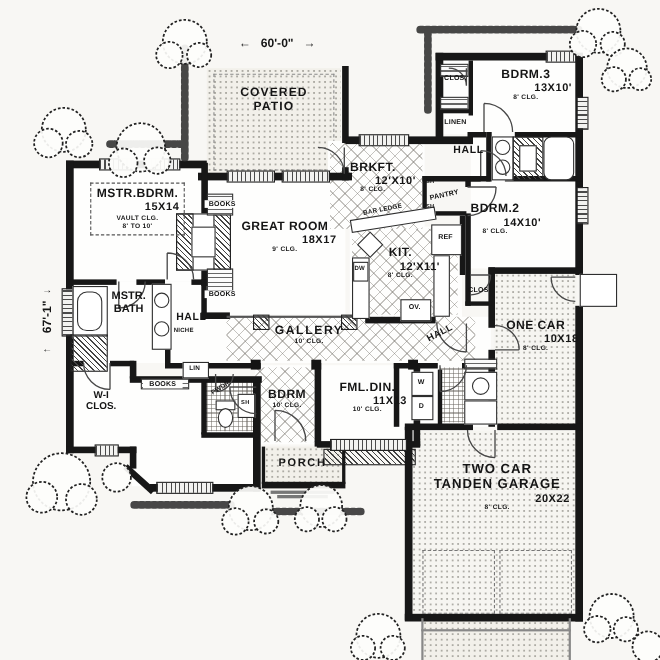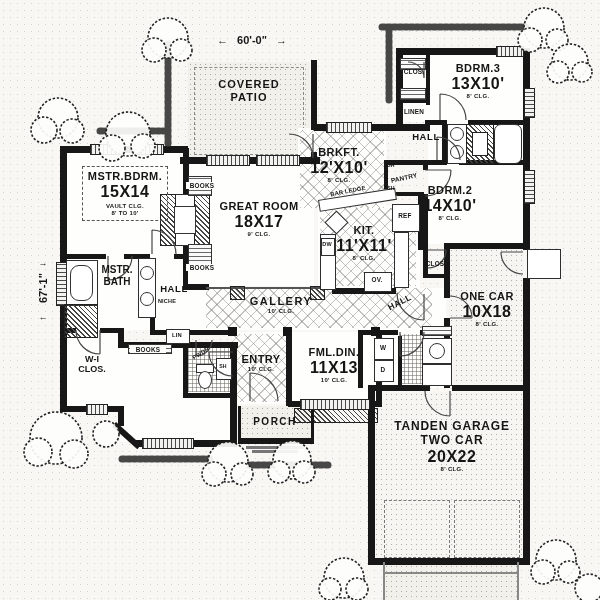--- a/index.html
+++ b/index.html
@@ -25,21 +25,21 @@
   .winh{position:absolute;height:9px;border:1px solid #222;background:
         repeating-linear-gradient(90deg,#4a4a4a 0 1px,#f2f2f0 1px 4px);}
   .winv{position:absolute;width:9px;border:1px solid #222;background:
         repeating-linear-gradient(0deg,#4a4a4a 0 1px,#f2f2f0 1px 4px);}
   .shelf{position:absolute;border:1px solid #333;background:
         repeating-linear-gradient(0deg,#666 0 1px,#fafafa 1px 4px);}
   .fx{position:absolute;border:1.2px solid #2e2e2e;background:#fff;}
   .col{position:absolute;background:#141414;}
   .lbl{position:absolute;text-align:center;font-weight:700;line-height:1.15;white-space:nowrap;}
   .rname{font-size:11px;letter-spacing:.4px;}
-  .rsize{font-size:16px;letter-spacing:.5px;}
+  .rsize{font-size:10px;letter-spacing:.5px;text-align:right;}
   .rclg{font-size:6px;letter-spacing:.3px;}
   .sm{font-size:6.4px;font-weight:700;letter-spacing:.2px;}
   .hall{font-size:9.5px;font-weight:700;letter-spacing:.6px;}
   .dim{font-size:11px;font-weight:700;}
   svg{position:absolute;left:0;top:0;}
   .dashbox{border:1px dashed #555;padding:3px 4px;}
 </style>
 </head>
 <body>
 
@@ -341,21 +341,21 @@
   </div>
 
   <div class="lbl" style="left:300px;top:146px;width:78px;z-index:50;">
     <div class="rname">BRKFT.</div>
     <div class="rsize">12'X10'</div>
     <div class="rclg">8' CLG.</div>
   </div>
 
   <div class="lbl" style="left:328px;top:224px;width:72px;z-index:50;">
     <div class="rname">KIT.</div>
-    <div class="rsize">11'X11'</div>
+    <div class="rsize">12'X11'</div>
     <div class="rclg">8' CLG.</div>
   </div>
 
   <div class="lbl" style="left:436px;top:62px;width:84px;z-index:50;">
     <div class="rname">BDRM.3</div>
     <div class="rsize">13X10'</div>
     <div class="rclg">8' CLG.</div>
   </div>
 
   <div class="lbl" style="left:408px;top:184px;width:84px;z-index:50;">
@@ -364,39 +364,39 @@
     <div class="rclg">8' CLG.</div>
   </div>
 
   <div class="lbl" style="left:448px;top:290px;width:78px;z-index:50;">
     <div class="rname">ONE CAR</div>
     <div class="rsize">10X18</div>
     <div class="rclg">8' CLG.</div>
   </div>
 
   <div class="lbl" style="left:386px;top:420px;width:132px;z-index:50;">
+    <div class="rname" style="font-size:12px;letter-spacing:.8px;">TWO CAR</div>
     <div class="rname" style="font-size:12px;letter-spacing:.8px;">TANDEN GARAGE</div>
-    <div class="rname" style="font-size:12px;letter-spacing:.8px;">TWO CAR</div>
     <div class="rsize">20X22</div>
     <div class="rclg">8' CLG.</div>
   </div>
 
   <div class="lbl" style="left:246px;top:295px;width:70px;z-index:50;">
     <div class="rname" style="letter-spacing:1.5px;">GALLERY</div>
     <div class="rclg">10' CLG.</div>
   </div>
 
   <div class="lbl" style="left:298px;top:346px;width:72px;z-index:50;">
     <div class="rname">FML.DIN.</div>
     <div class="rsize">11X13</div>
     <div class="rclg">10' CLG.</div>
   </div>
 
   <div class="lbl" style="left:236px;top:353px;width:50px;z-index:50;">
-    <div class="rname">ENTRY</div>
+    <div class="rname">BDRM</div>
     <div class="rclg">10' CLG.</div>
   </div>
 
 
   <div class="lbl" style="left:94px;top:264px;width:46px;z-index:50;">
     <div style="font-size:10px;">MSTR.</div>
     <div style="font-size:10px;">BATH</div>
   </div>
 
   <div class="lbl" style="left:70px;top:354px;width:44px;z-index:50;">

